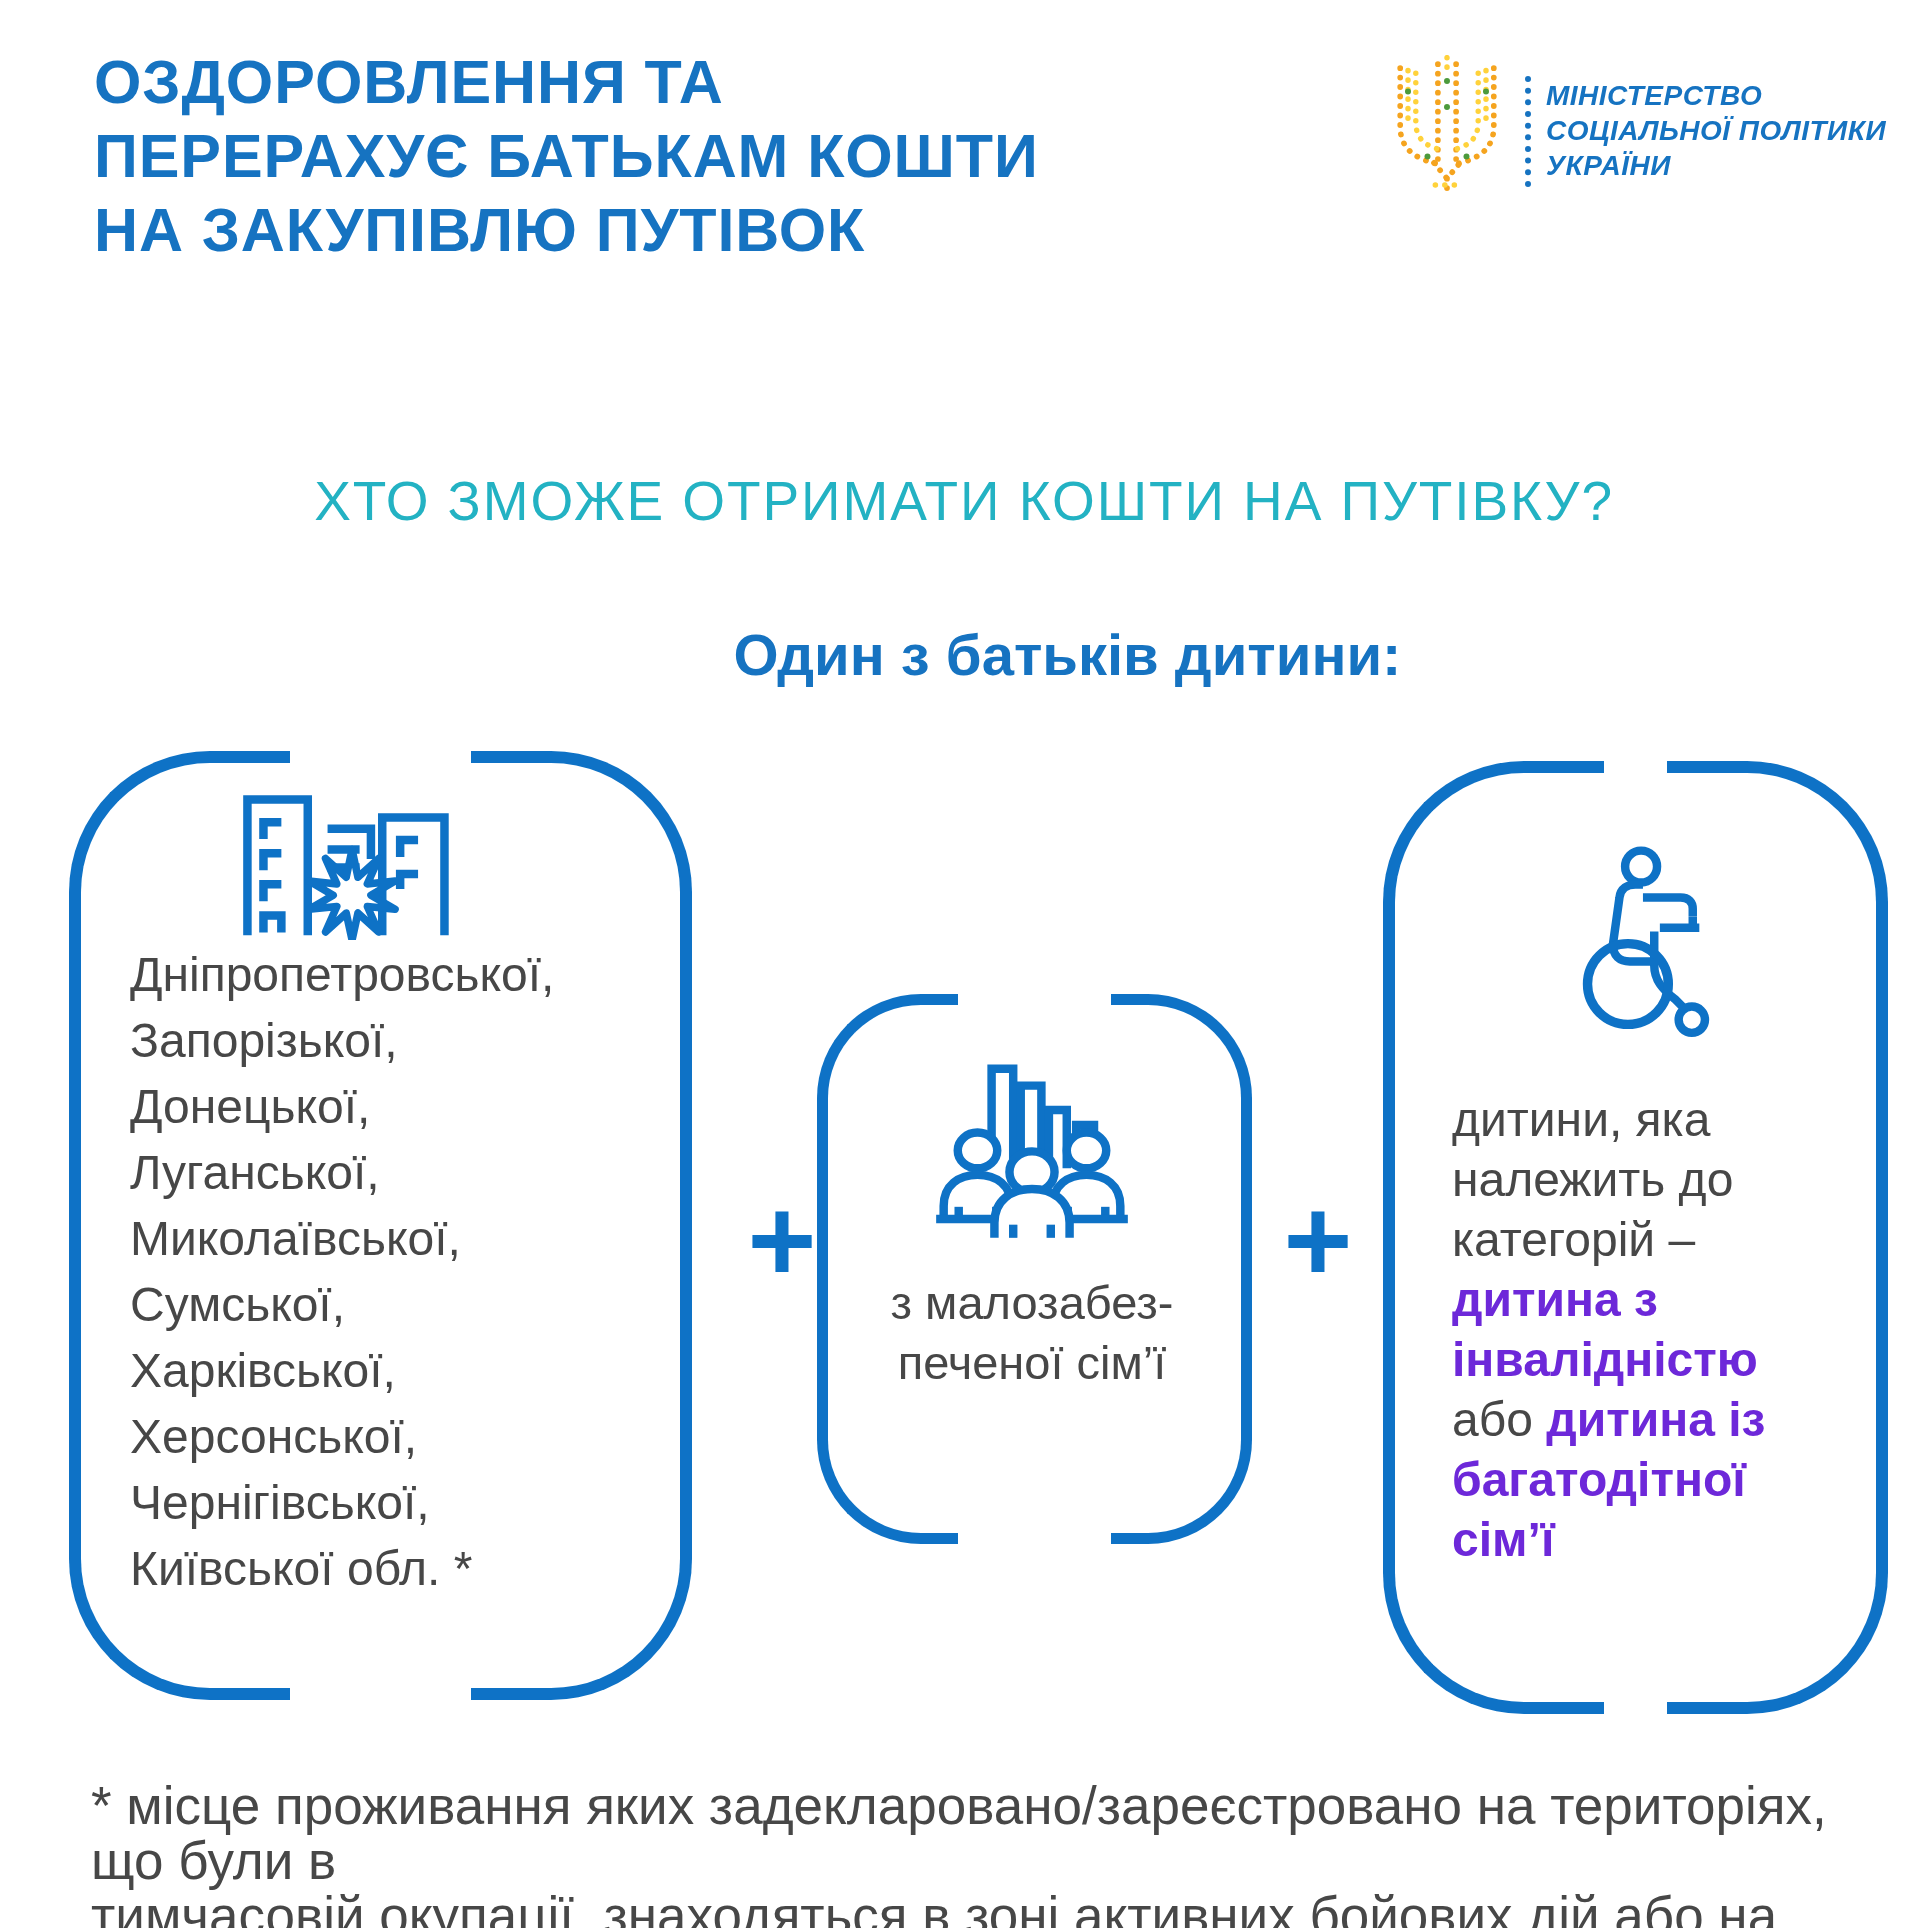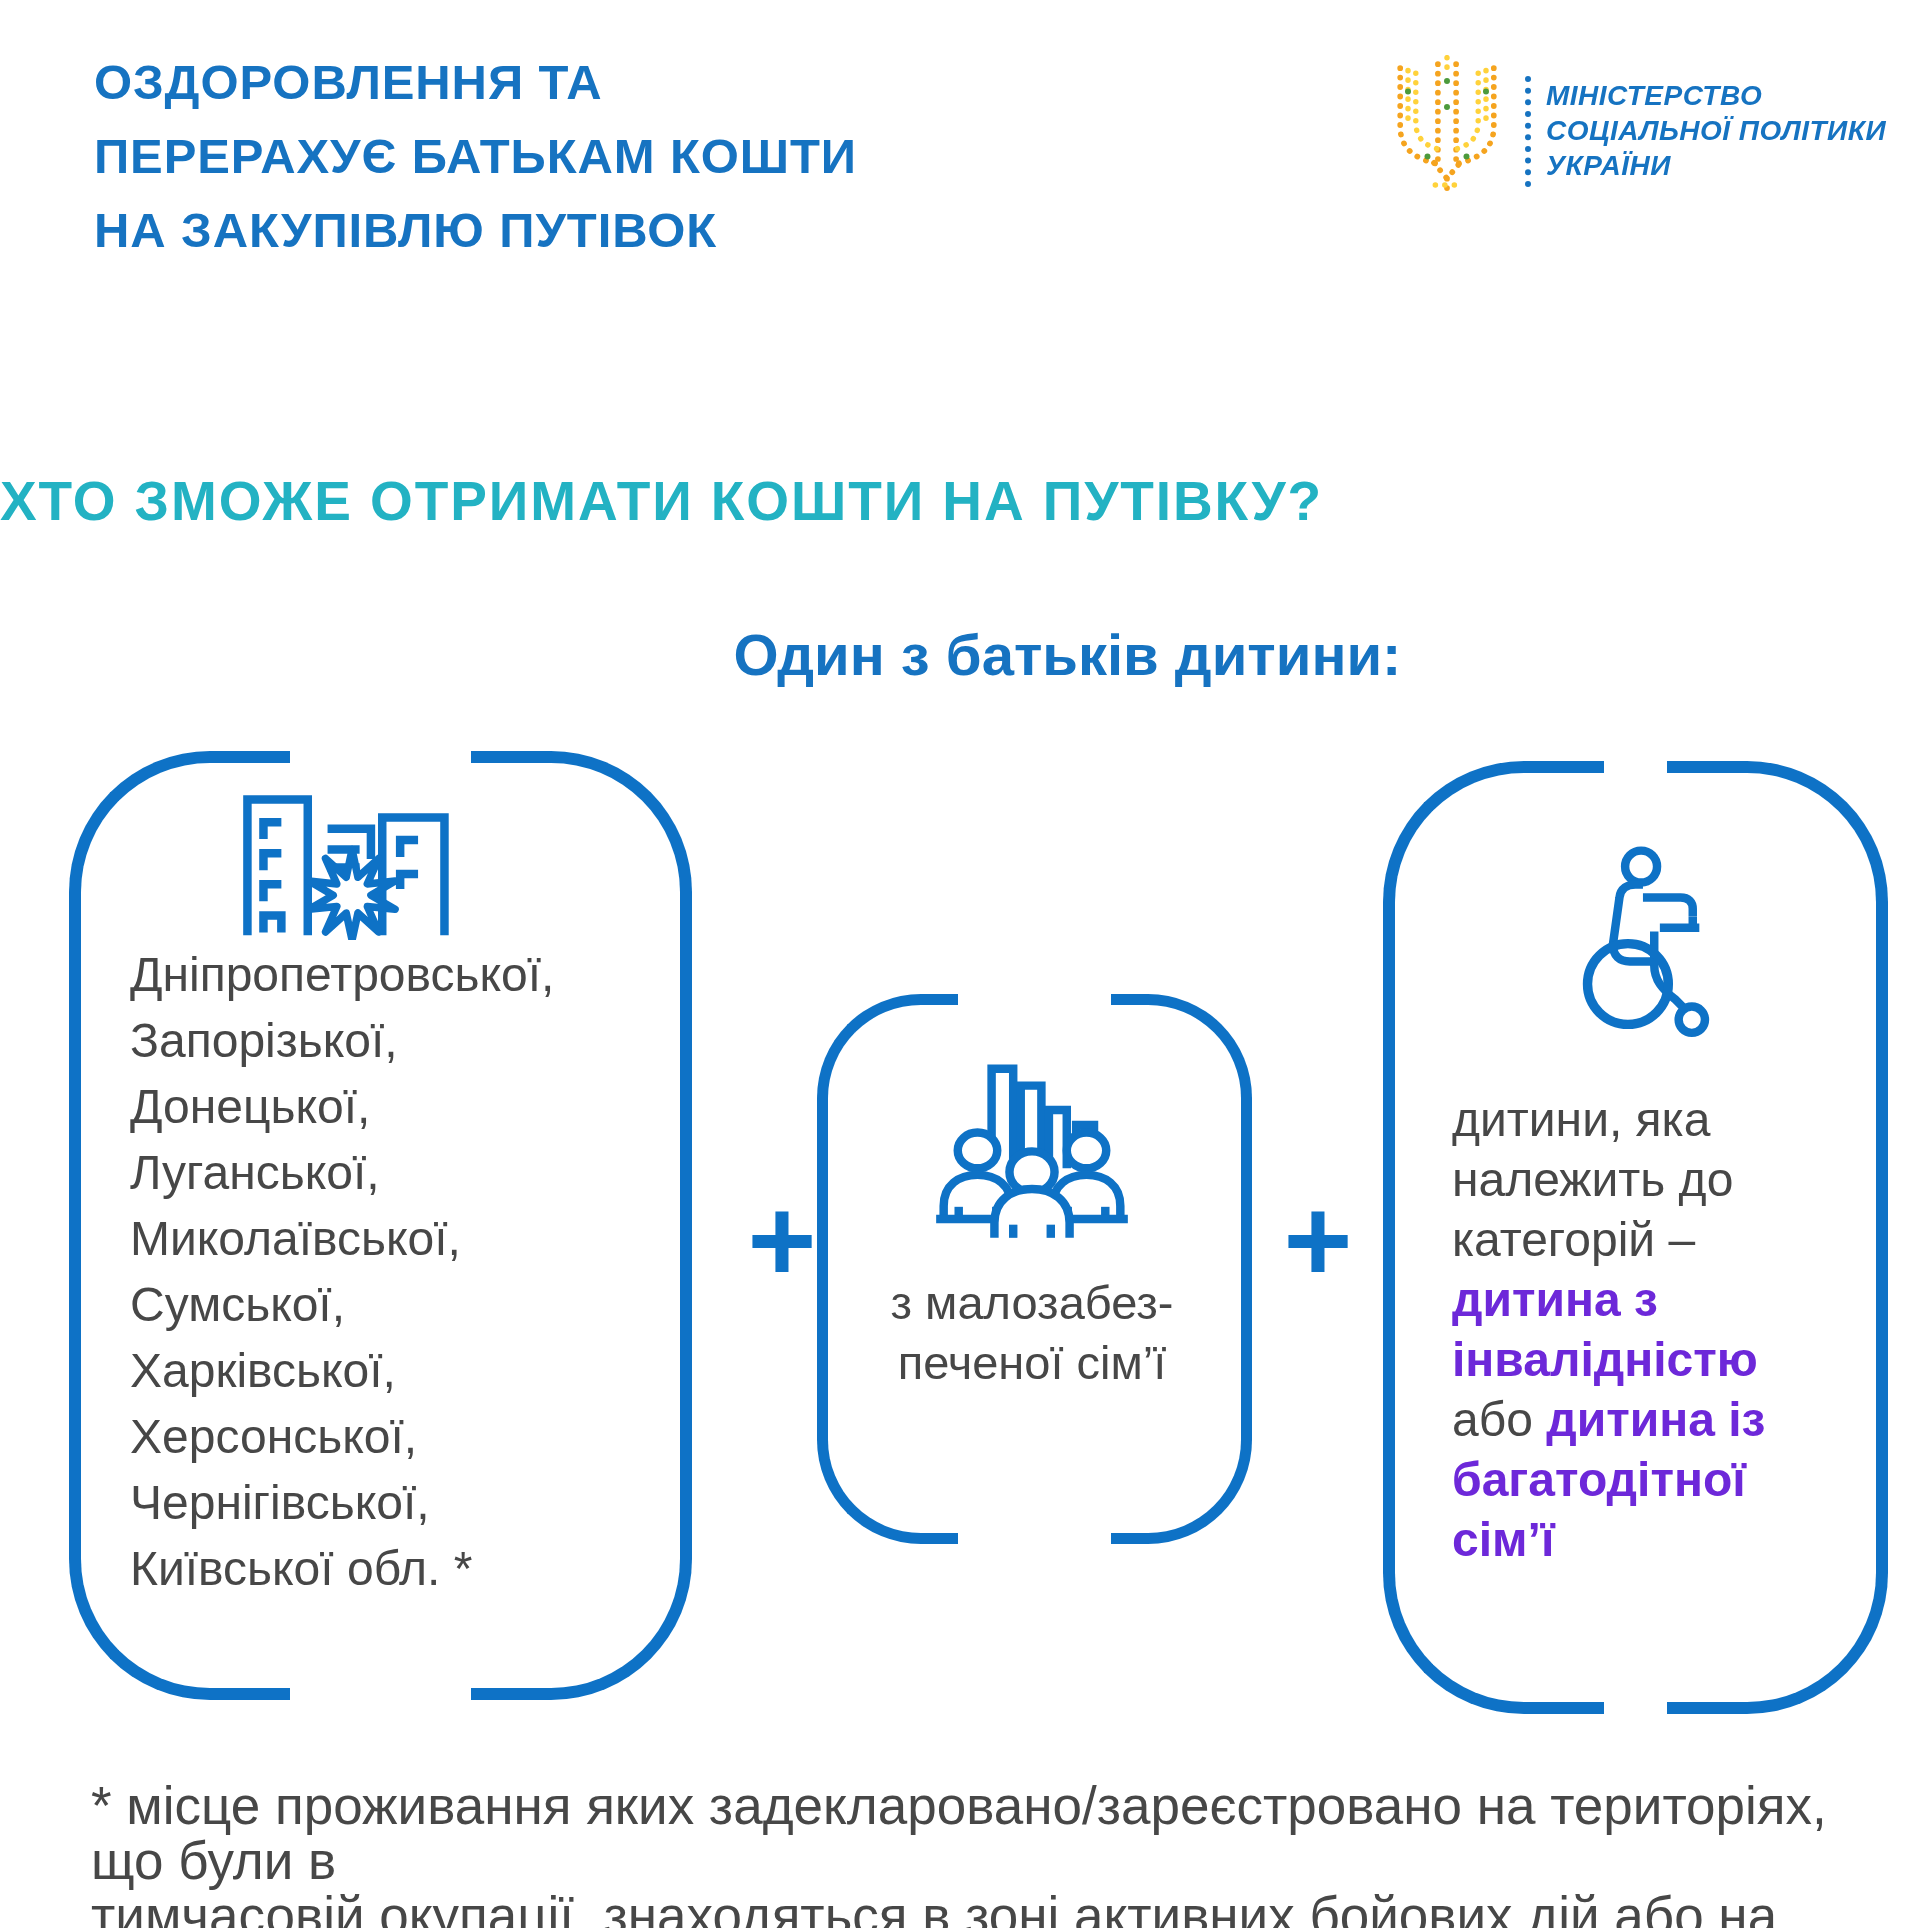--- a/index.html
+++ b/index.html
@@ -10,30 +10,30 @@
     --trident_orange:#F5A41F;
     --trident_yellow:#FFD23B;
     --trident_green:#4C9A3C;
   }
   *{margin:0;padding:0;box-sizing:border-box;}
   html,body{width:1928px;height:1928px;background:#ffffff;overflow:hidden;}
   body{font-family:"Liberation Sans","DejaVu Sans",sans-serif;position:relative;}
   .abs{position:absolute;}
 
   .title{left:94px;top:45px;width:1281px;
-    font-size:49px;line-height:74px;font-weight:bold;letter-spacing:0.9px;
+    font-size:61px;line-height:74px;font-weight:bold;letter-spacing:0.9px;
     color:var(--brand_blue,#1673C1);}
   .logo{left:1382px;top:55px;display:flex;align-items:flex-start;}
   .logo svg{display:block;}
   .logo-sep{border-left:6.6px dotted var(--brand_blue,#1673C1);height:111px;margin:21px 15px 0 13px;}
   .logo-text{margin-top:22.6px;font-size:28px;line-height:35px;font-weight:bold;
     color:var(--brand_blue,#1673C1);letter-spacing:0.5px;font-style:italic;}
 
-  .question{left:0;top:469px;width:1928px;
-    font-size:55px;font-weight:bold;letter-spacing:1.9px;color:var(--teal,#23B2C3);}
+  .question{left:0;top:469px;width:1928px;text-align:center;
+    font-size:55px;font-weight:normal;letter-spacing:1.9px;color:var(--teal,#23B2C3);}
   .subheading{left:14px;top:621px;width:1928px;text-align:center;text-indent:179px;
     font-size:58px;font-weight:bold;color:var(--brand_blue,#1673C1);}
 
   .br{border:0 solid var(--icon_blue,#0E72C6);}
   .br-l1{left:69px;top:751px;width:221px;height:949px;
     border-left-width:12.2px;border-top-width:12.2px;border-bottom-width:12.2px;
     border-top-left-radius:141px;border-bottom-left-radius:141px;}
   .br-r1{left:471px;top:751px;width:221px;height:949px;
     border-right-width:12.2px;border-top-width:12.2px;border-bottom-width:12.2px;
     border-top-right-radius:141px;border-bottom-right-radius:141px;}

